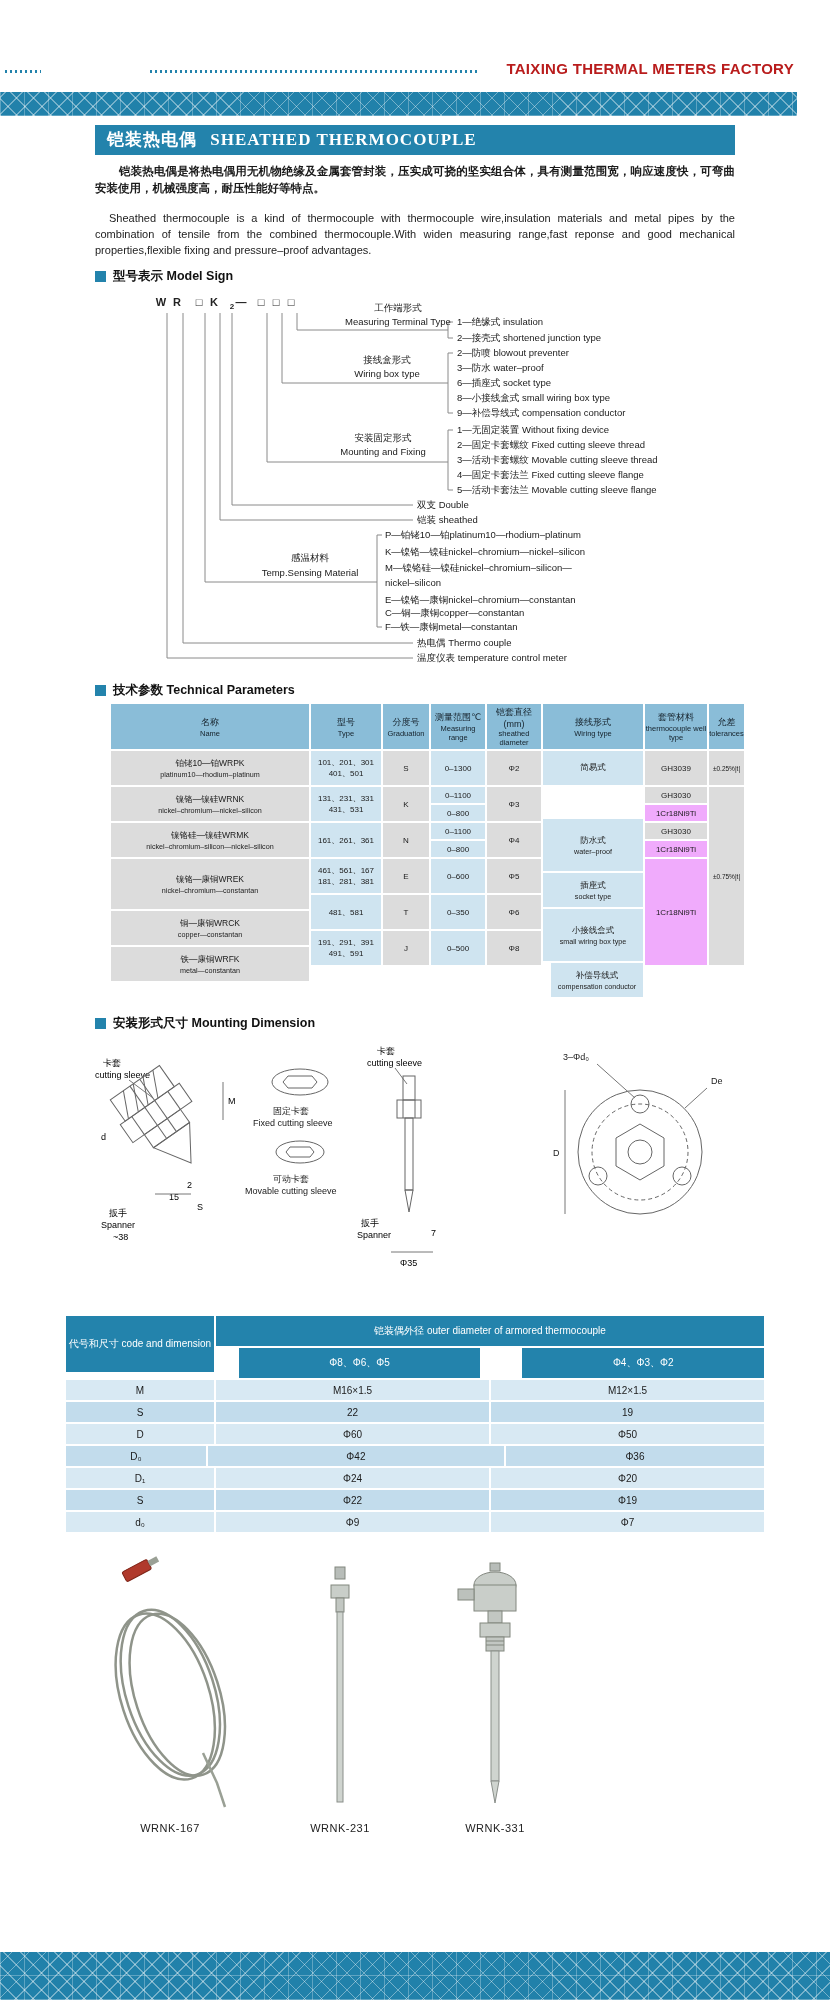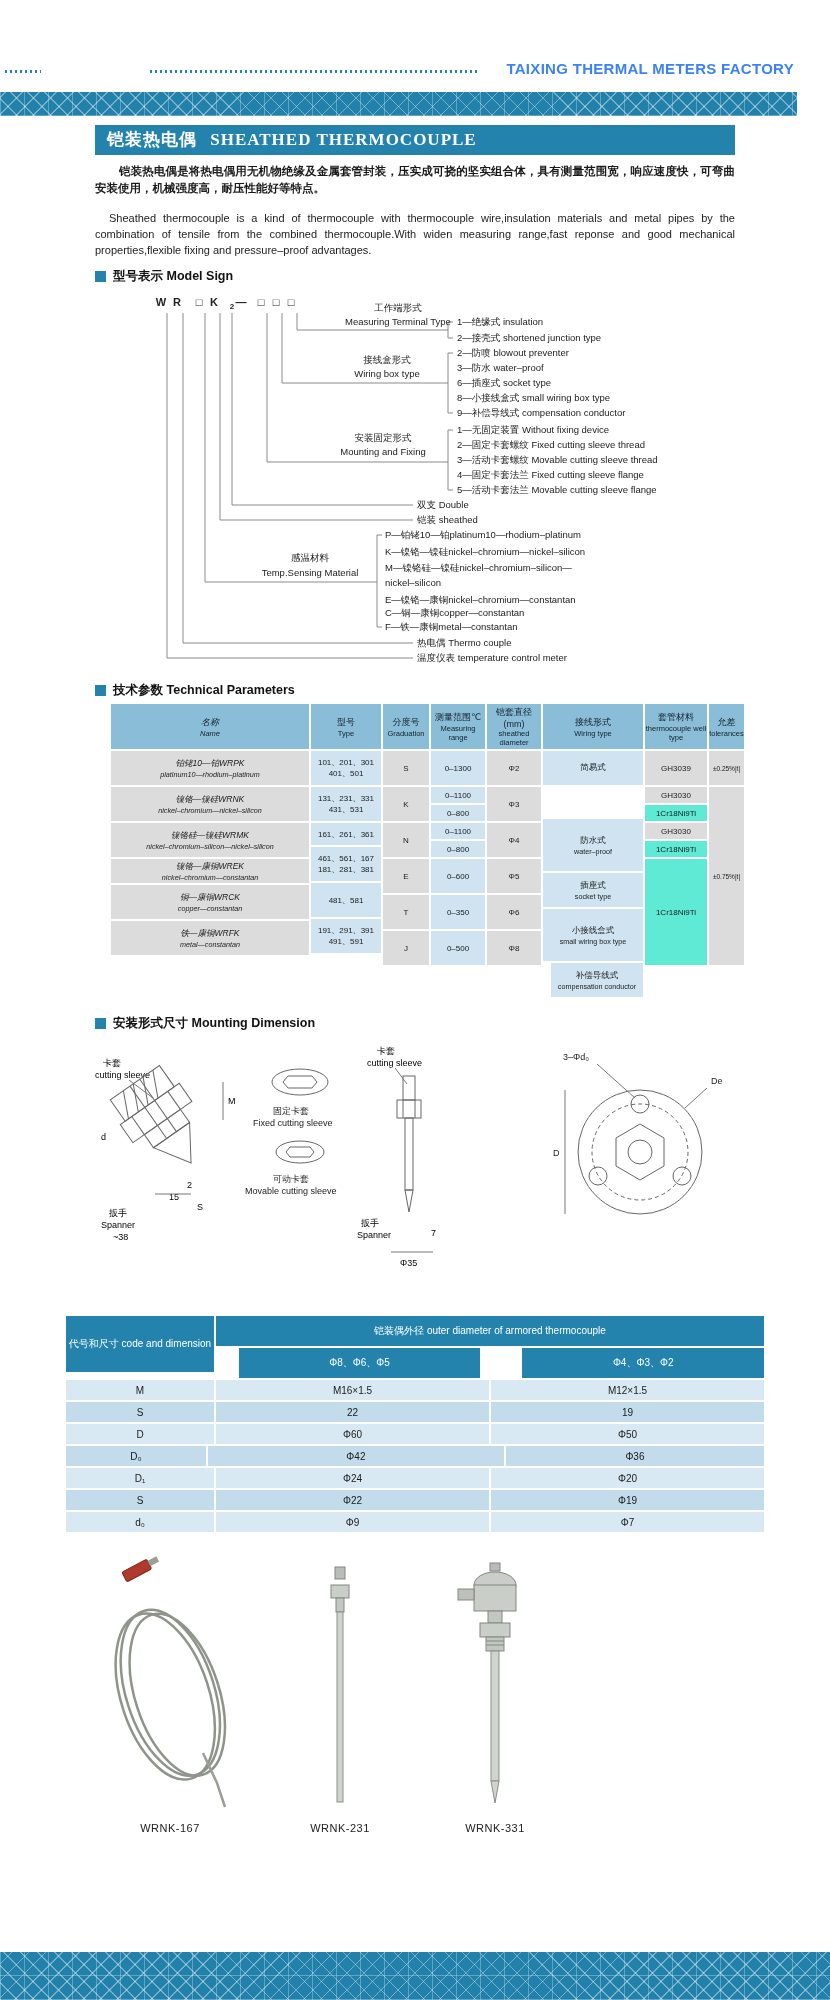--- a/index.html
+++ b/index.html
@@ -1,21 +1,21 @@
 <!DOCTYPE html>
 <html><head>
 <meta charset="utf-8">
 <style>
   html,body{margin:0;padding:0;background:#fff;}
   .page{position:relative;width:830px;height:2000px;background:#fff;overflow:hidden;
         font-family:"Liberation Sans","DejaVu Sans",sans-serif;color:#1a1a1a;}
   .abs{position:absolute;}
   
   .dots{position:absolute;height:3px;background:repeating-linear-gradient(90deg,#2383ac 0 2px,transparent 2px 5px);}
-  .factory{position:absolute;font-size:15px;font-weight:bold;letter-spacing:.3px;color:#3b82f6;white-space:nowrap;}
+  .factory{position:absolute;font-size:15px;font-weight:bold;letter-spacing:.3px;color:#b91c1c;white-space:nowrap;}
   .xband{position:absolute;background-color:#2181aa;
      background-image:
        repeating-linear-gradient(45deg,rgba(255,255,255,.38) 0 1px,transparent 1px 12px),
        repeating-linear-gradient(-45deg,rgba(255,255,255,.38) 0 1px,transparent 1px 12px),
        repeating-linear-gradient(90deg,rgba(255,255,255,.28) 0 1px,transparent 1px 24px),
        repeating-linear-gradient(0deg,rgba(255,255,255,.28) 0 1px,transparent 1px 24px);}
   .titlebar{position:absolute;left:95px;top:125px;width:640px;height:30px;background:#2383ac;
      color:#fff;font-size:17px;font-weight:bold;line-height:30px;padding-left:12px;box-sizing:border-box;
      font-family:"Liberation Serif","DejaVu Serif",serif;letter-spacing:1px;}
   .intro-zh{position:absolute;left:95px;top:163px;width:640px;font-size:11.5px;font-weight:600;
@@ -31,21 +31,21 @@
   .dlab{position:absolute;width:150px;text-align:center;font-size:9.5px;white-space:nowrap;color:#1a1a1a;}
   
   .tt{position:absolute;left:110px;top:703px;width:635px;display:flex;background:#fff;}
   .tt-col{display:flex;flex-direction:column;}
   .tt-h{background:#8abdd8;border:1px solid #fff;box-sizing:border-box;height:47px;display:flex;
         flex-direction:column;justify-content:center;align-items:center;text-align:center;color:#15222b;}
   .tt-h .zh{font-size:9px;}
   .tt-h .en{font-size:7.5px;}
   .tt-c{border:1px solid #fff;box-sizing:border-box;display:flex;flex-direction:column;
         justify-content:center;align-items:center;text-align:center;}
-  .bg-g{background:#dcdcdc;} .bg-b{background:#cfe4f0;} .bg-l{background:#5eead4;}
+  .bg-g{background:#dcdcdc;} .bg-b{background:#cfe4f0;} .bg-l{background:#f0abfc;}
   .zh9{font-size:8.5px;} .en75{font-size:7.2px;color:#222;} .num8{font-size:8px;}
   
   .dt{position:absolute;left:65px;top:1315px;width:700px;background:#fff;font-size:10px;}
   .dt-row{display:flex;}
   .dt-cell{border:1px solid #fff;box-sizing:border-box;display:flex;align-items:center;justify-content:center;text-align:center;}
   .dt-head{background:#2383ac;color:#fff;}
   .rowA{background:#d8e9f3;} .rowB{background:#c2dcec;}
   
   .prod-label{position:absolute;font-size:11px;letter-spacing:.5px;color:#222;text-align:center;}
   svg text{font-family:"Liberation Sans","DejaVu Sans",sans-serif;}
@@ -140,38 +140,38 @@
     <div class="ditem" style="left:322px;top:357px;">温度仪表 temperature control meter</div>
   </div>
 
   <div class="sect" style="left:95px;top:682px;">
     <span class="sq"></span>
     <span>技术参数 Technical Parameters</span>
   </div>
 
   <div class="tt">
 
-    <div class="tt-col" style="width:200px;font-style:italic;">
+    <div class="tt-col" style="width:200px;">
       <div class="tt-h">
           <span class="zh">名称</span>
           <span class="en">Name</span>
         </div>
       <div class="tt-c bg-g" style="height:36px;">
           <span class="zh9">铂铑10—铂WRPK</span>
           <span class="en75">platinum10—rhodium–platinum</span>
         </div>
       <div class="tt-c bg-g" style="height:36px;">
           <span class="zh9">镍铬—镍硅WRNK</span>
           <span class="en75">nickel–chromium—nickel–silicon</span>
         </div>
       <div class="tt-c bg-g" style="height:36px;">
           <span class="zh9">镍铬硅—镍硅WRMK</span>
           <span class="en75">nickel–chromium–silicon—nickel–silicon</span>
         </div>
-      <div class="tt-c bg-g" style="height:26px;">
+      <div class="tt-c bg-g" style="height:52px;">
           <span class="zh9">镍铬—康铜WREK</span>
           <span class="en75">nickel–chromium—constantan</span>
         </div>
       <div class="tt-c bg-g" style="height:36px;">
           <span class="zh9">铜—康铜WRCK</span>
           <span class="en75">copper—constantan</span>
         </div>
       <div class="tt-c bg-g" style="height:36px;">
           <span class="zh9">铁—康铜WRFK</span>
           <span class="en75">metal—constantan</span>
@@ -184,21 +184,21 @@
           <span class="en">Type</span>
         </div>
       <div class="tt-c bg-b" style="height:36px;">
           <span class="num8">101、201、301</span>
           <span class="num8">401、501</span>
         </div>
       <div class="tt-c bg-b" style="height:36px;">
           <span class="num8">131、231、331</span>
           <span class="num8">431、531</span>
         </div>
-      <div class="tt-c bg-b" style="height:24px;">
+      <div class="tt-c bg-b" style="height:36px;">
           <span class="num8">161、261、361</span>
         </div>
       <div class="tt-c bg-b" style="height:36px;">
           <span class="num8">461、561、167</span>
           <span class="num8">181、281、381</span>
         </div>
       <div class="tt-c bg-b" style="height:36px;">
           <span class="num8">481、581</span>
         </div>
       <div class="tt-c bg-b" style="height:36px;">

